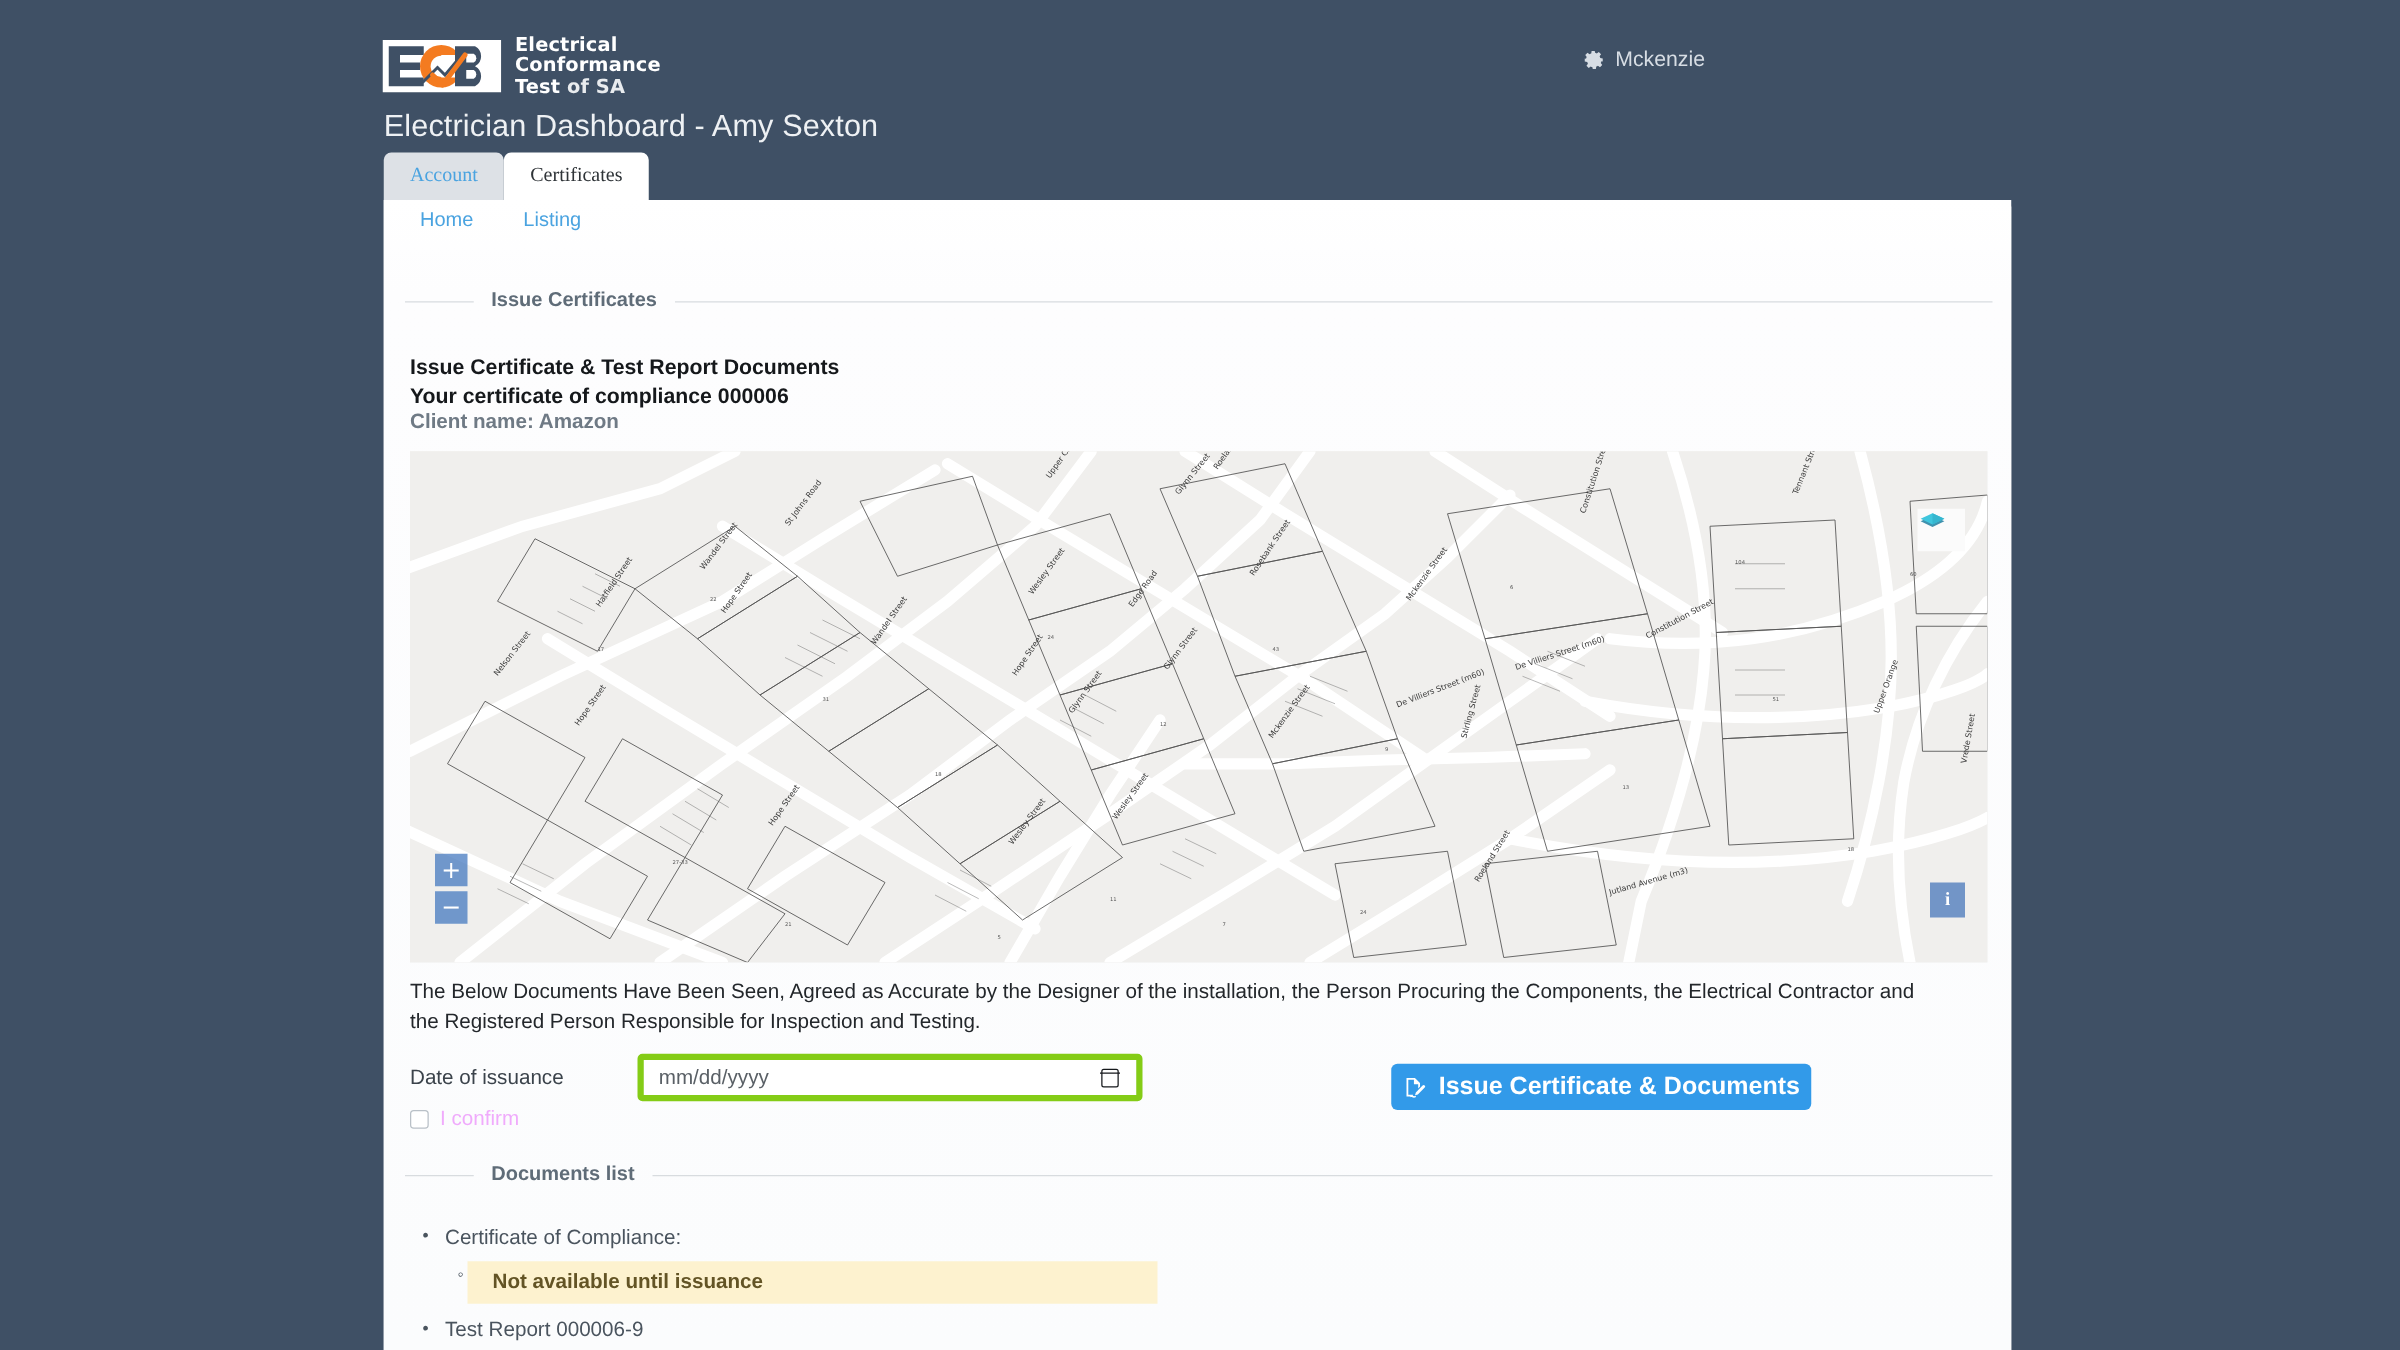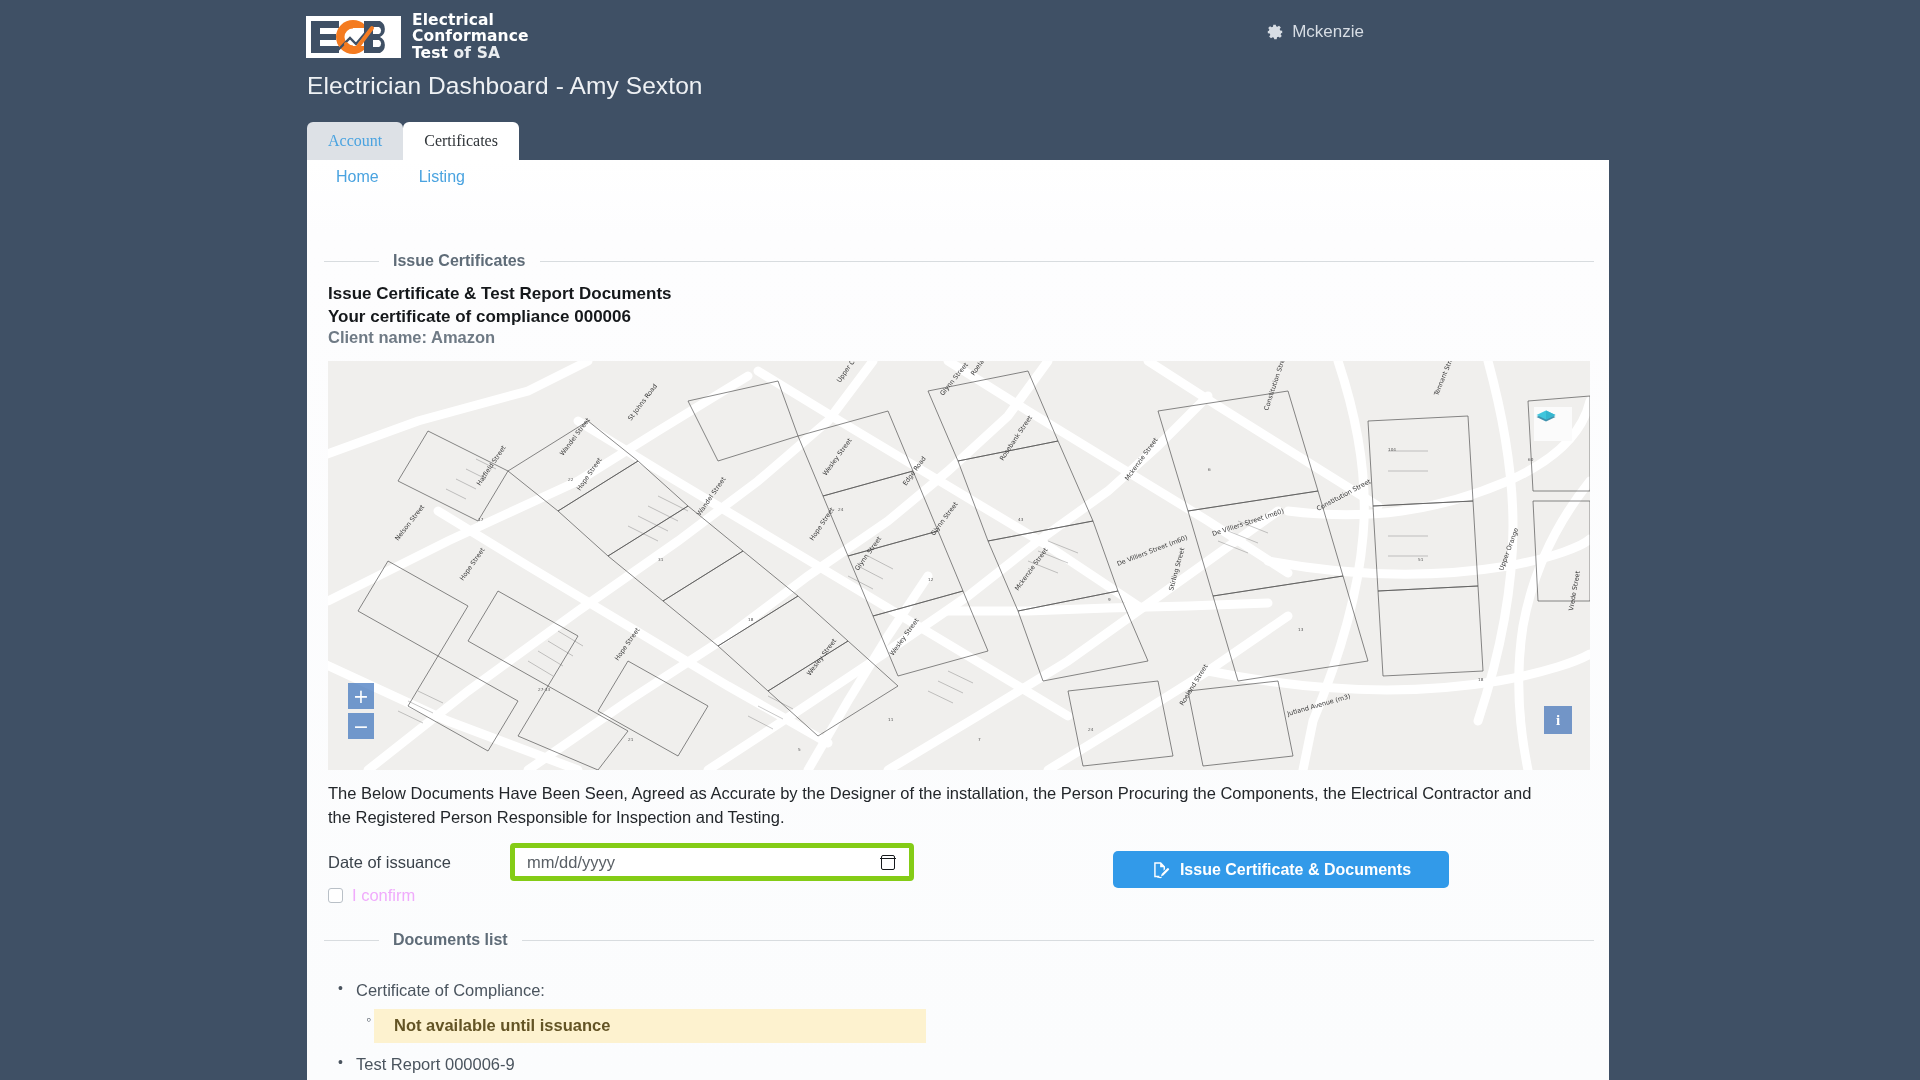--- a/index.html
+++ b/index.html
@@ -7,21 +7,21 @@
   body {
     width:1920px; height:1080px;
     background:#3f5065;
     font-family:"Liberation Sans", sans-serif;
     overflow:hidden;
     position:relative;
   }
 
   
   #topbar {
-    position:absolute; left:0; top:0; width:1688px; height:88px;
+    position:absolute; left:0; top:16px; width:1688px; height:88px;
   }
   #logo {
     position:absolute; left:306px; top:12px;
     display:flex; align-items:center; gap:11px;
   }
   .logo-mark {
     position:relative; width:95px; height:42px;
   }
   .logo-mark svg { display:block; }
   .logo-words {
@@ -196,21 +196,21 @@
   }
   .cbox {
     width:15px; height:15px; border:1px solid #b9c0c7;
     border-radius:3px; background:#fff;
   }
   #issue-btn {
     position:absolute; left:1113px; top:851px;
     width:336px; height:37px;
     background:#329ae9; color:#fff;
     border:none; border-radius:5px;
-    font-size:16px; font-weight:bold;
+    font-size:20px; font-weight:bold;
     display:flex; align-items:center; justify-content:center; gap:10px;
     cursor:pointer;
     font-family:"Liberation Sans", sans-serif;
   }
   #issue-btn svg { display:block; }
   #doclist {
     position:absolute; left:328px; top:979px; width:1240px;
     font-size:16.5px; color:#4a545e;
   }
   .l1 { position:relative; padding-left:28px; margin-bottom:6px; line-height:1.45; }
@@ -277,21 +277,21 @@
 </div>
 
 <div id="panel">
  <div id="panel-inner">
 
   <div id="subnav">
     <span>Home</span>
     <span>Listing</span>
   </div>
 
-  <div class="legend-row" style="top:92px;">
+  <div class="legend-row" style="top:72px;">
     <span class="lead"></span>
     <span class="legend-text">Issue Certificates</span>
     <span class="rule"></span>
   </div>
 
   <div class="legend-row" style="top:771px;">
     <span class="lead"></span>
     <span class="legend-text">Documents list</span>
     <span class="rule"></span>
   </div>

